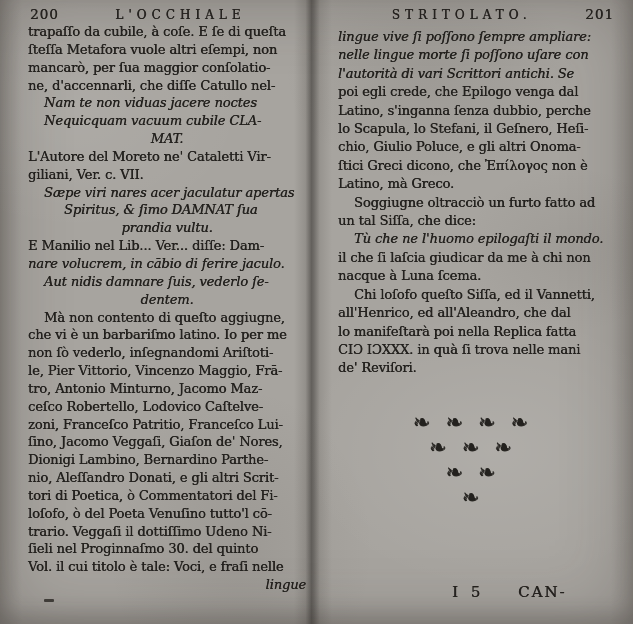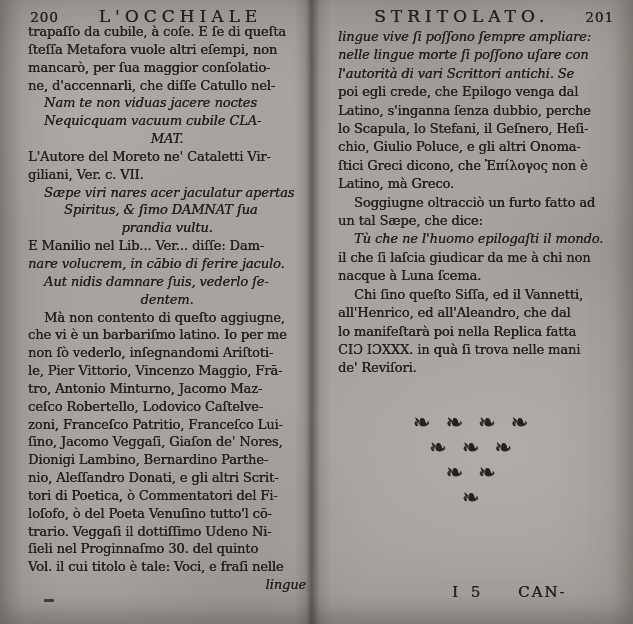--- a/index.html
+++ b/index.html
@@ -30,21 +30,21 @@
   .page.left{left:0;width:316px;}
   .page.right{left:316px;width:317px;}
 
   .header{
     position:absolute;top:6px;display:flex;align-items:baseline;
     font-size:15px;text-shadow:0.4px 0.4px 0.5px rgba(28,25,22,0.85);
   }
   .left .header{left:30px;width:272px;}
   .right .header{left:22px;width:276px;}
   .pagenum{font-size:13.5px;letter-spacing:1px;}
-  .running-title{flex:1;text-align:center;letter-spacing:5px;font-size:17px;}
+  .running-title{flex:1;text-align:center;letter-spacing:5px;font-size:12px;}
 
   .lines{
     position:absolute;font-size:13px;letter-spacing:-0.1px;
     text-shadow:0.35px 0.35px 0.5px rgba(28,25,22,0.9);
   }
   .left .lines{left:28px;top:23px;width:278px;line-height:17.85px;}
   .right .lines{left:22px;top:28px;width:280px;line-height:18.4px;}
   .line{white-space:nowrap;}
   .italic{font-style:italic;}
   .indent{text-indent:16px;}
@@ -127,25 +127,25 @@
         <div class="line italic">lingue vive ſi poſſono ſempre ampliare:</div>
         <div class="line italic">nelle lingue morte ſi poſſono uſare con</div>
         <div class="line italic">l'autorità di vari Scrittori antichi. Se</div>
         <div class="line">poi egli crede, che Epilogo venga dal</div>
         <div class="line">Latino, s'inganna ſenza dubbio, perche</div>
         <div class="line">lo Scapula, lo Stefani, il Geſnero, Heſi-</div>
         <div class="line">chio, Giulio Poluce, e gli altri Onoma-</div>
         <div class="line">ſtici Greci dicono, che Ἐπίλογος non è</div>
         <div class="line">Latino, mà Greco.</div>
         <div class="line indent">Soggiugne oltracciò un furto fatto ad</div>
-        <div class="line">un tal Sæpe, che dice:</div>
+        <div class="line">un tal Siſſa, che dice:</div>
         <div class="line italic indent">Tù che ne l'huomo epilogaſti il mondo.</div>
         <div class="line">il che ſi laſcia giudicar da me à chi non</div>
         <div class="line">nacque à Luna ſcema.</div>
-        <div class="line indent">Chi ſino queſto Siſſa, ed il Vannetti,</div>
+        <div class="line indent">Chi loſofo queſto Siſſa, ed il Vannetti,</div>
         <div class="line">all'Henrico, ed all'Aleandro, che dal</div>
         <div class="line">lo manifeſtarà poi nella Replica fatta</div>
         <div class="line">CIƆ IƆXXX. in quà ſi trova nelle mani</div>
         <div class="line">de' Reviſori.</div>
       </div>
     <div class="ornament" id="ornament">
         <div>❧❧❧❧</div>
         <div>❧❧❧</div>
         <div>❧❧</div>
         <div>❧</div>

